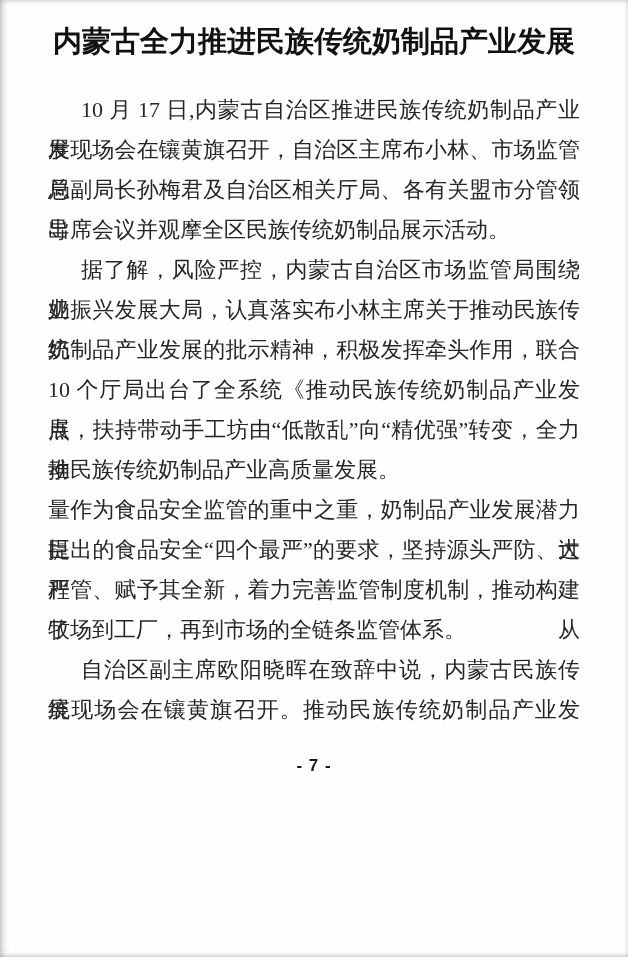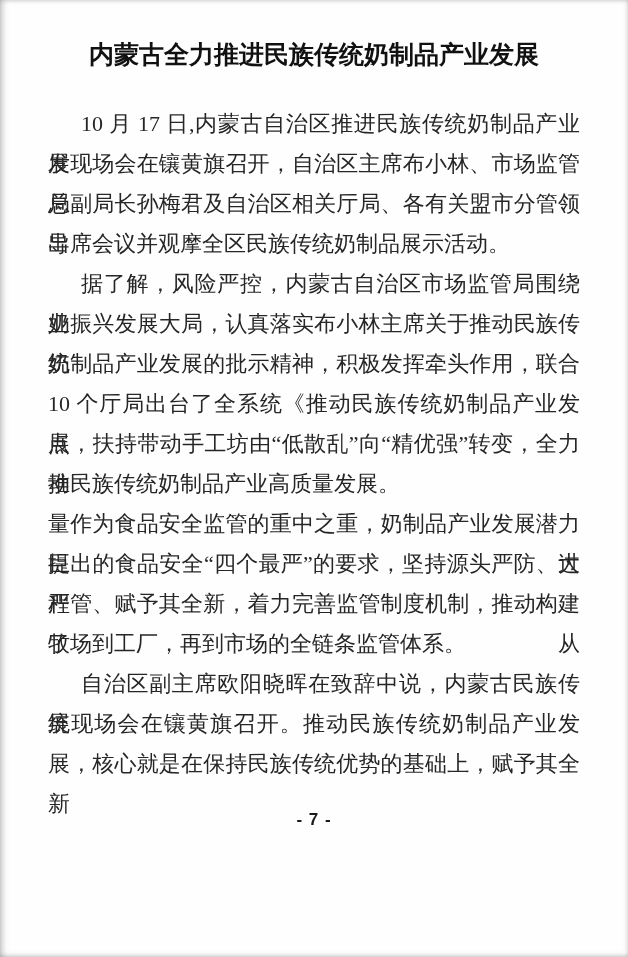--- a/index.html
+++ b/index.html
@@ -15,25 +15,25 @@
     overflow: hidden;
     font-family: "Liberation Serif", "DejaVu Serif", serif;
     
     box-shadow:
       inset 5px 0 6px -3px rgba(110,110,110,0.45),
       inset -3px 0 4px -2px rgba(140,140,140,0.25),
       inset 0 3px 4px -2px rgba(140,140,140,0.28),
       inset 0 -4px 5px -3px rgba(120,120,120,0.35);
   }
   .title {
-    padding-top: 36px;
+    padding-top: 22px;
     height: 38px;
     line-height: 38px;
     text-align: center;
-    font-size: 25px;
+    font-size: 29px;
     font-weight: 700;
     color: #111111;
     letter-spacing: 0px;
   }
   .content {
     margin-top: 30px;
     padding: 0 48px;
   }
   .para {
     margin: 0;
@@ -98,21 +98,20 @@
     <div class="para">
       <div class="line jf">量作为食品安全监管的重中之重，奶制品产业发展潜力巨大</div>
       <div class="line jf">提出的食品安全“四个最严”的要求，坚持源头严防、过程</div>
       <div class="line jf">严管、赋予其全新，着力完善监管制度机制，推动构建了从</div>
       <div class="line">牧场到工厂，再到市场的全链条监管体系。</div>
     </div>
 
     <div class="para">
       <div class="line jf ind">自治区副主席欧阳晓晖在致辞中说，内蒙古民族传统</div>
       <div class="line jf">展现场会在镶黄旗召开。推动民族传统奶制品产业发</div>
-      <div class="line jf">展，核心就是在保持民族传统优势的基础上，赋予其全新</div>
     </div>
 
   </div>
 
   <div class="footer">
     <span class="page-number">- 7 -</span>
   </div>
 
 </div>
 

